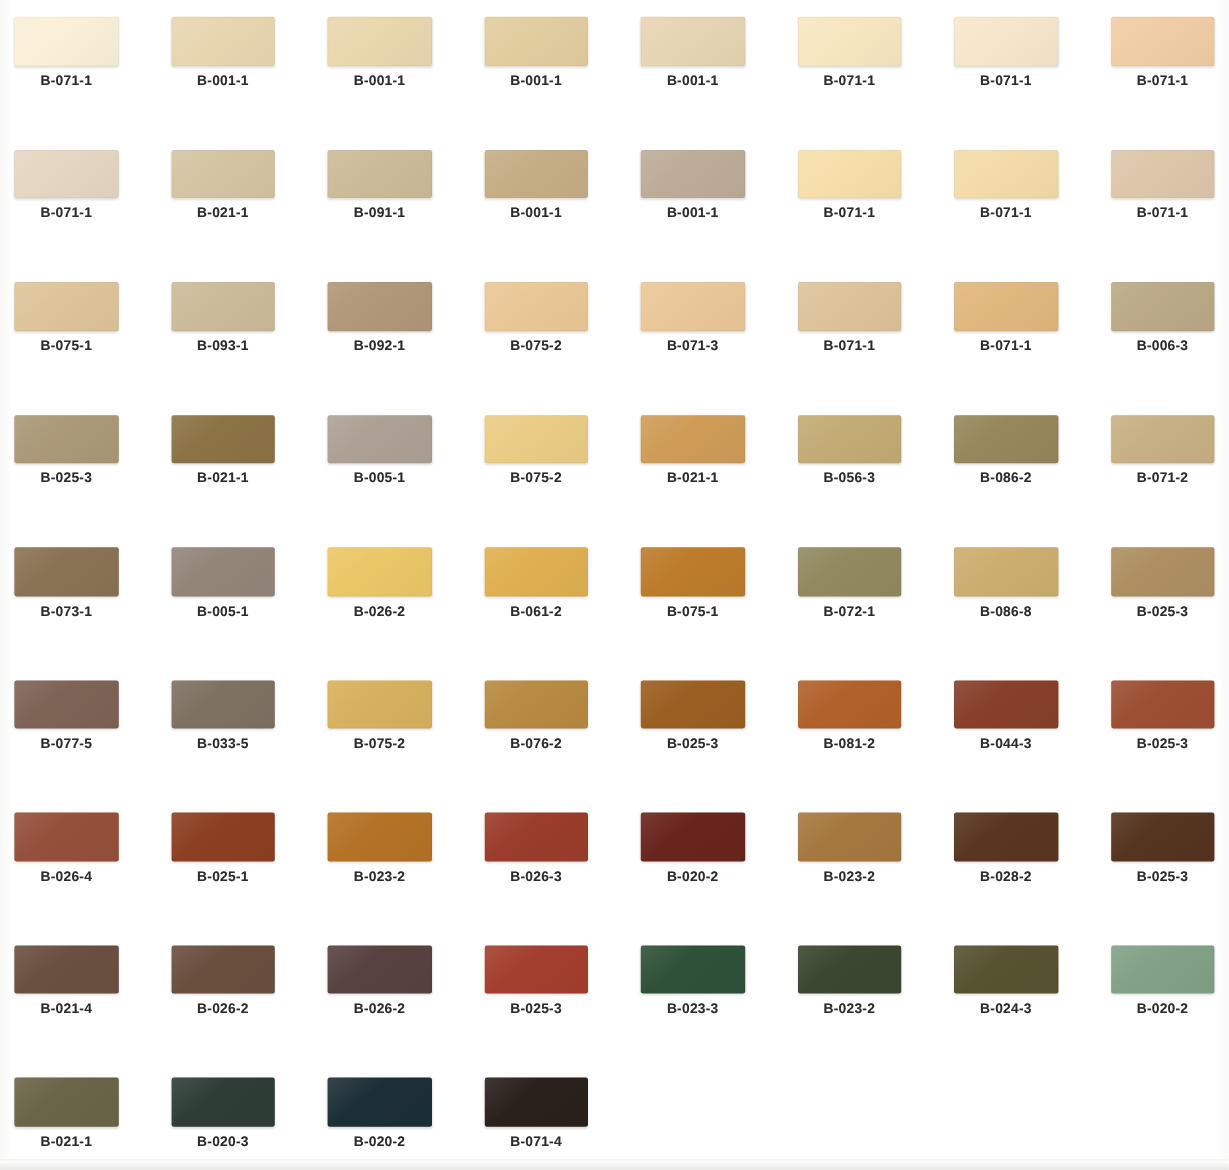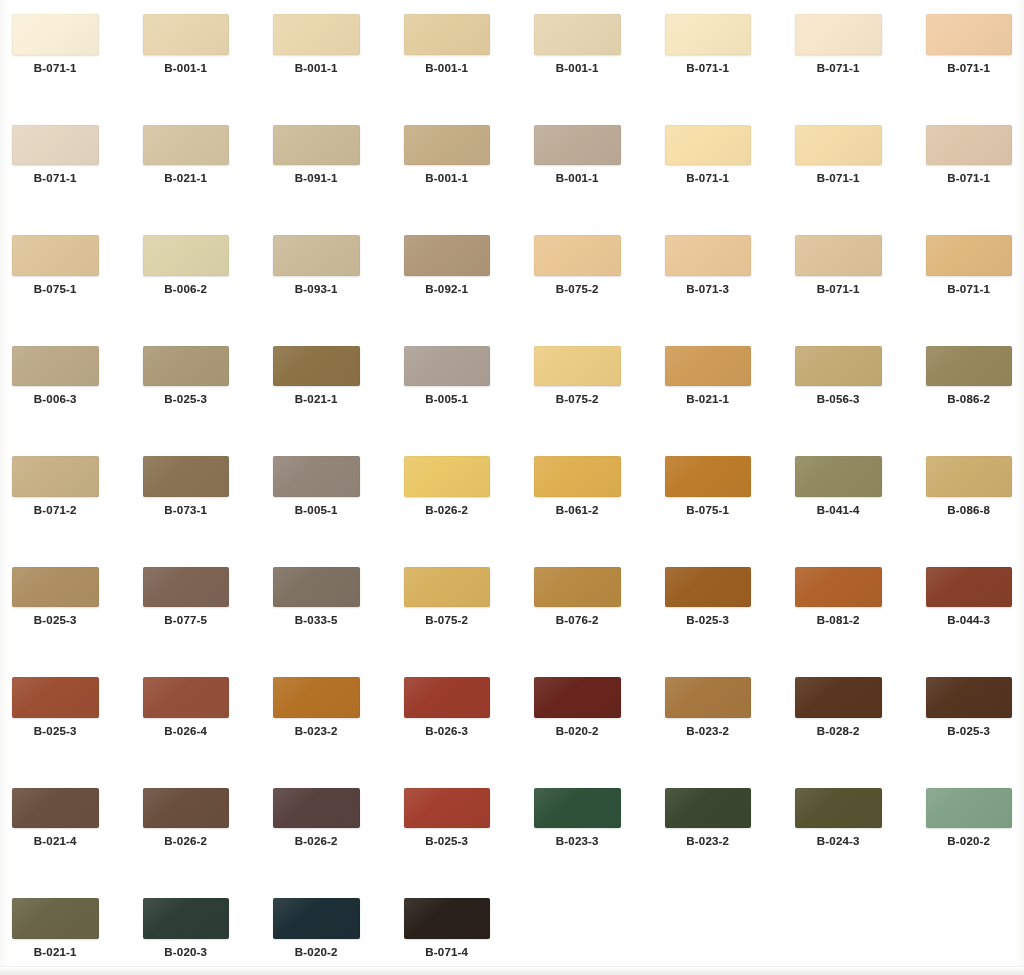--- a/index.html
+++ b/index.html
@@ -177,24 +177,20 @@
       </div>
       <div class="swatch-cell">
         <div class="swatch-chip" style="background-color: rgb(221, 199, 171);"></div>
         <div class="swatch-label">B-071-1</div>
       </div>
       <div class="swatch-cell">
         <div class="swatch-chip" style="background-color: rgb(221, 196, 154);"></div>
         <div class="swatch-label">B-075-1</div>
       </div>
       <div class="swatch-cell">
-        <div class="swatch-chip" style="background-color: rgb(220, 211, 171);"></div>
-        <div class="swatch-label">B-006-2</div>
-      </div>
-      <div class="swatch-cell">
         <div class="swatch-chip" style="background-color: rgb(203, 187, 154);"></div>
         <div class="swatch-label">B-093-1</div>
       </div>
       <div class="swatch-cell">
         <div class="swatch-chip" style="background-color: rgb(176, 152, 120);"></div>
         <div class="swatch-label">B-092-1</div>
       </div>
       <div class="swatch-cell">
         <div class="swatch-chip" style="background-color: rgb(234, 199, 149);"></div>
         <div class="swatch-label">B-075-2</div>
@@ -262,21 +258,21 @@
       <div class="swatch-cell">
         <div class="swatch-chip" style="background-color: rgb(223, 176, 81);"></div>
         <div class="swatch-label">B-061-2</div>
       </div>
       <div class="swatch-cell">
         <div class="swatch-chip" style="background-color: rgb(189, 124, 43);"></div>
         <div class="swatch-label">B-075-1</div>
       </div>
       <div class="swatch-cell">
         <div class="swatch-chip" style="background-color: rgb(145, 138, 95);"></div>
-        <div class="swatch-label">B-041-4</div>
+        <div class="swatch-label">B-072-1</div>
       </div>
       <div class="swatch-cell">
         <div class="swatch-chip" style="background-color: rgb(204, 174, 111);"></div>
         <div class="swatch-label">B-086-8</div>
       </div>
       <div class="swatch-cell">
         <div class="swatch-chip" style="background-color: rgb(173, 143, 98);"></div>
         <div class="swatch-label">B-025-3</div>
       </div>
       <div class="swatch-cell">
@@ -307,20 +303,24 @@
         <div class="swatch-chip" style="background-color: rgb(135, 64, 42);"></div>
         <div class="swatch-label">B-044-3</div>
       </div>
       <div class="swatch-cell">
         <div class="swatch-chip" style="background-color: rgb(156, 79, 51);"></div>
         <div class="swatch-label">B-025-3</div>
       </div>
       <div class="swatch-cell">
         <div class="swatch-chip" style="background-color: rgb(149, 80, 58);"></div>
         <div class="swatch-label">B-026-4</div>
+      </div>
+      <div class="swatch-cell">
+        <div class="swatch-chip" style="background-color: rgb(140, 63, 34);"></div>
+        <div class="swatch-label">B-025-1</div>
       </div>
       <div class="swatch-cell">
         <div class="swatch-chip" style="background-color: rgb(180, 114, 38);"></div>
         <div class="swatch-label">B-023-2</div>
       </div>
       <div class="swatch-cell">
         <div class="swatch-chip" style="background-color: rgb(155, 60, 44);"></div>
         <div class="swatch-label">B-026-3</div>
       </div>
       <div class="swatch-cell">

